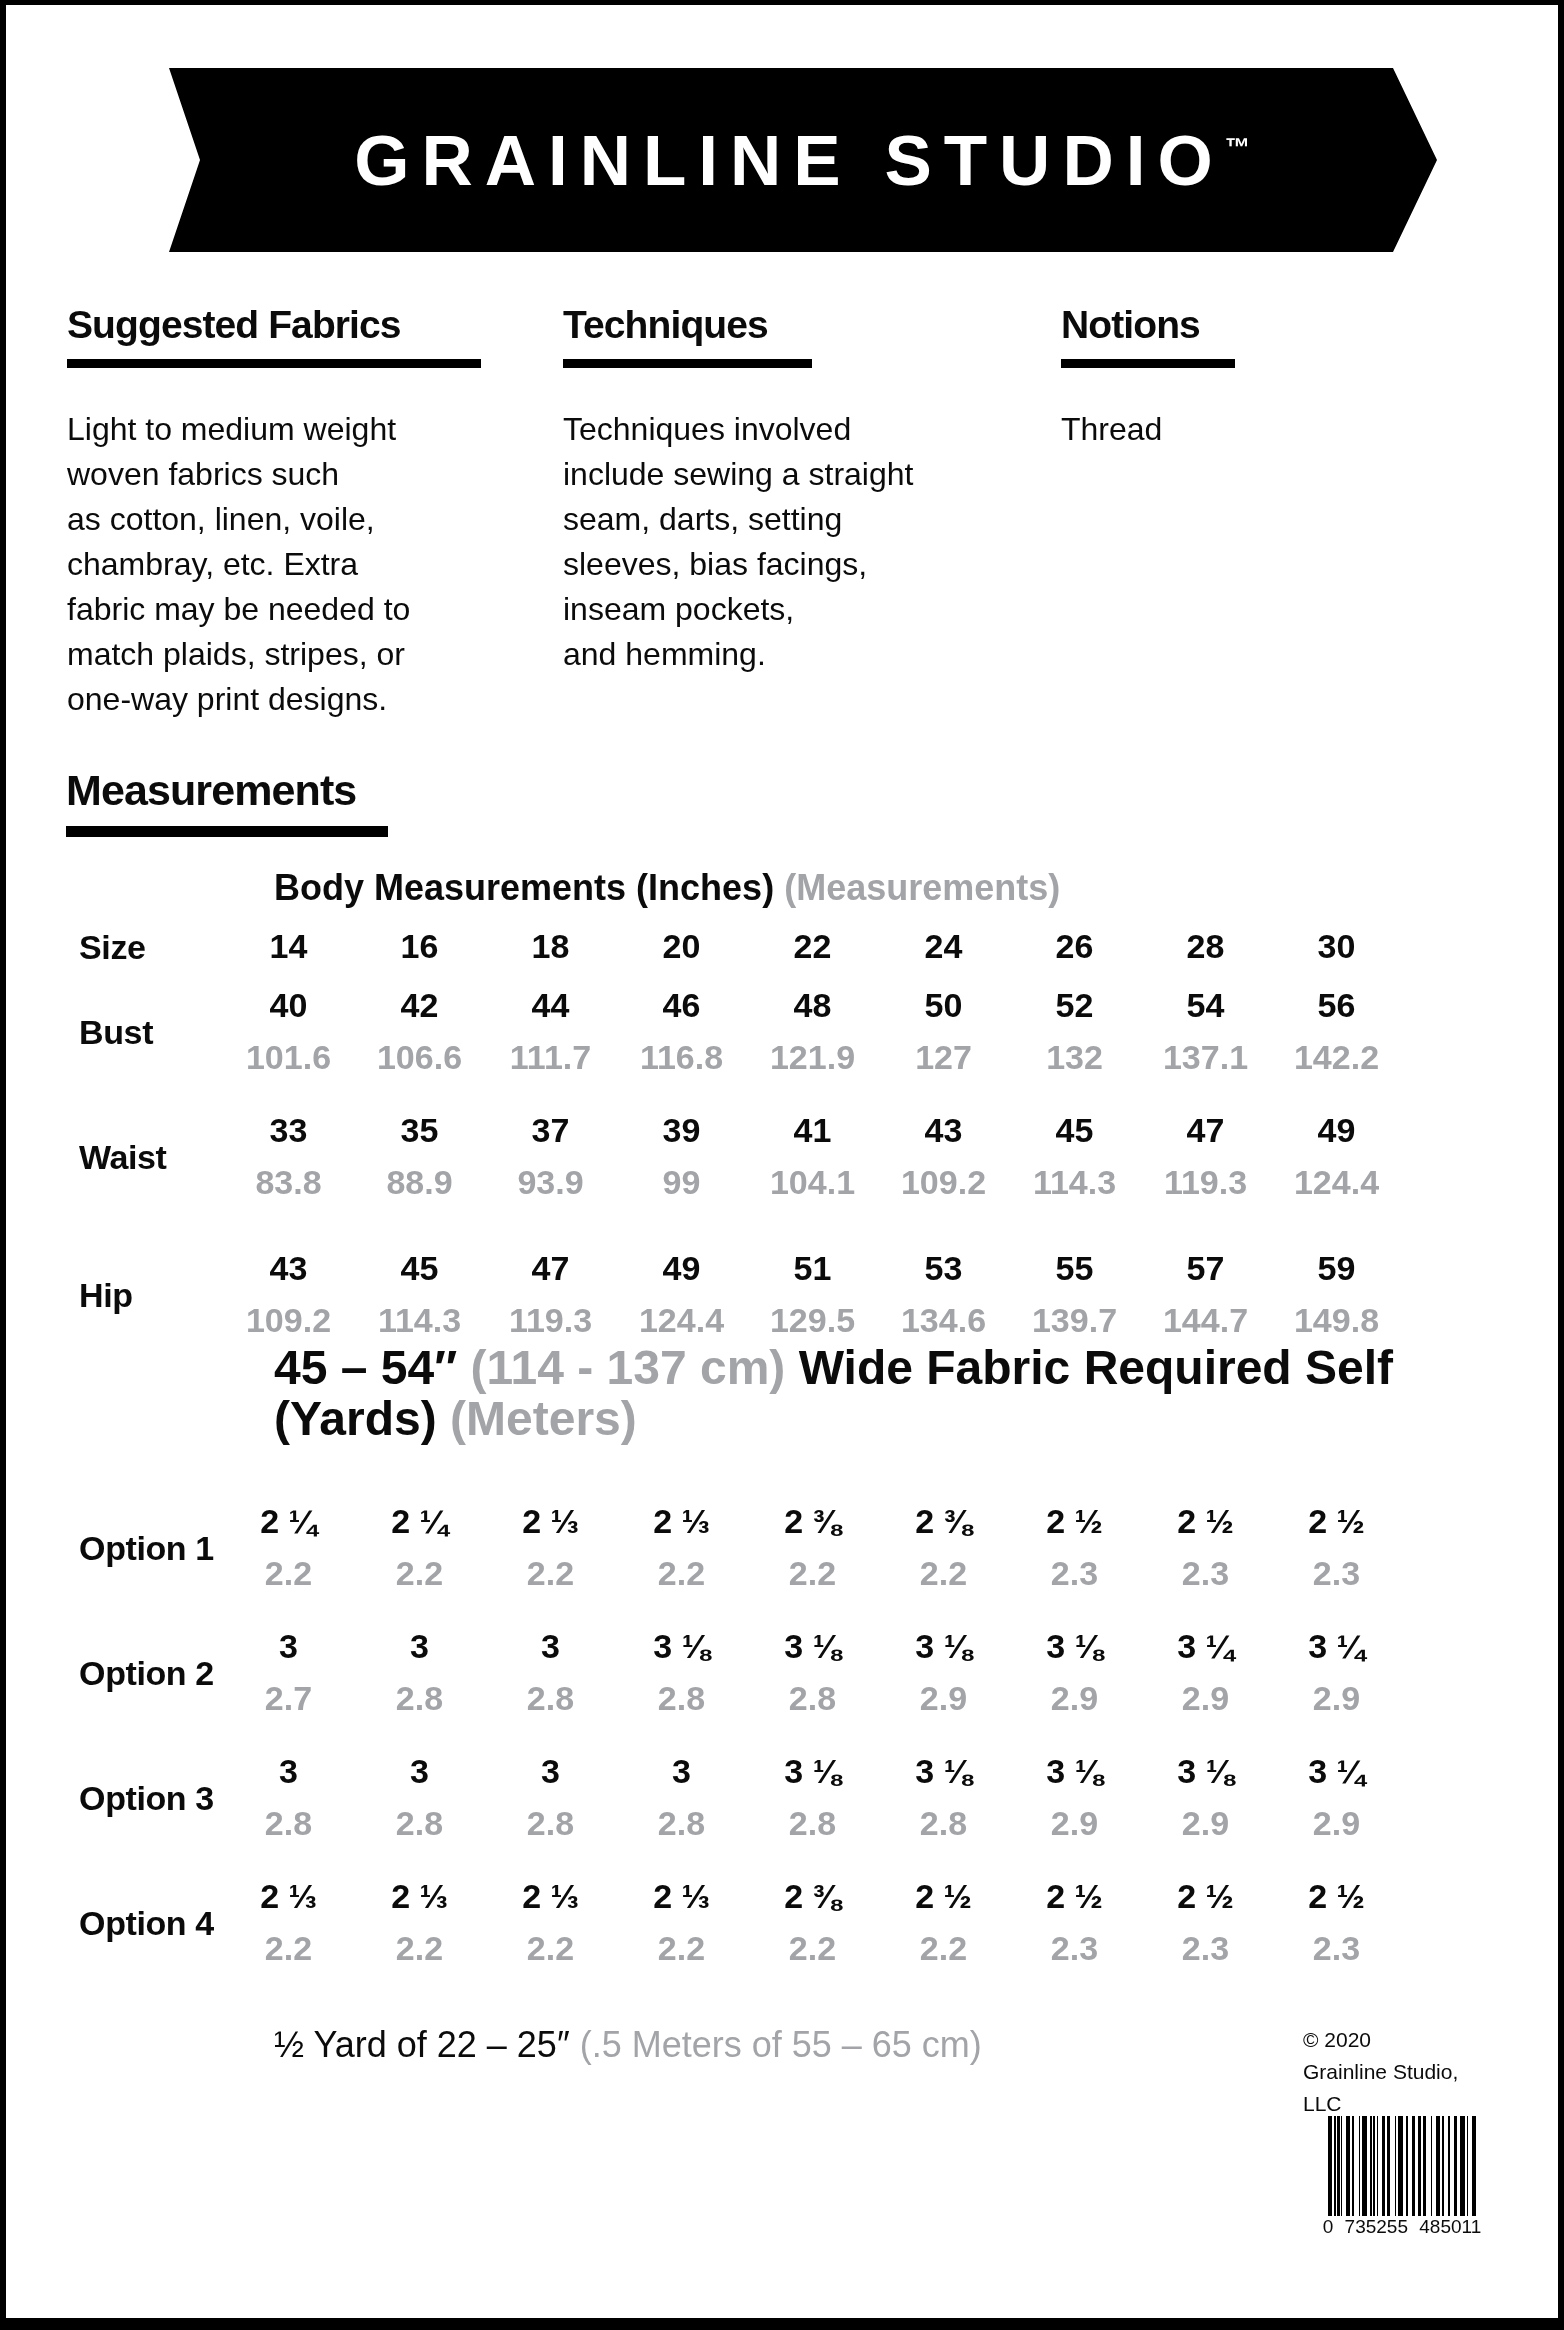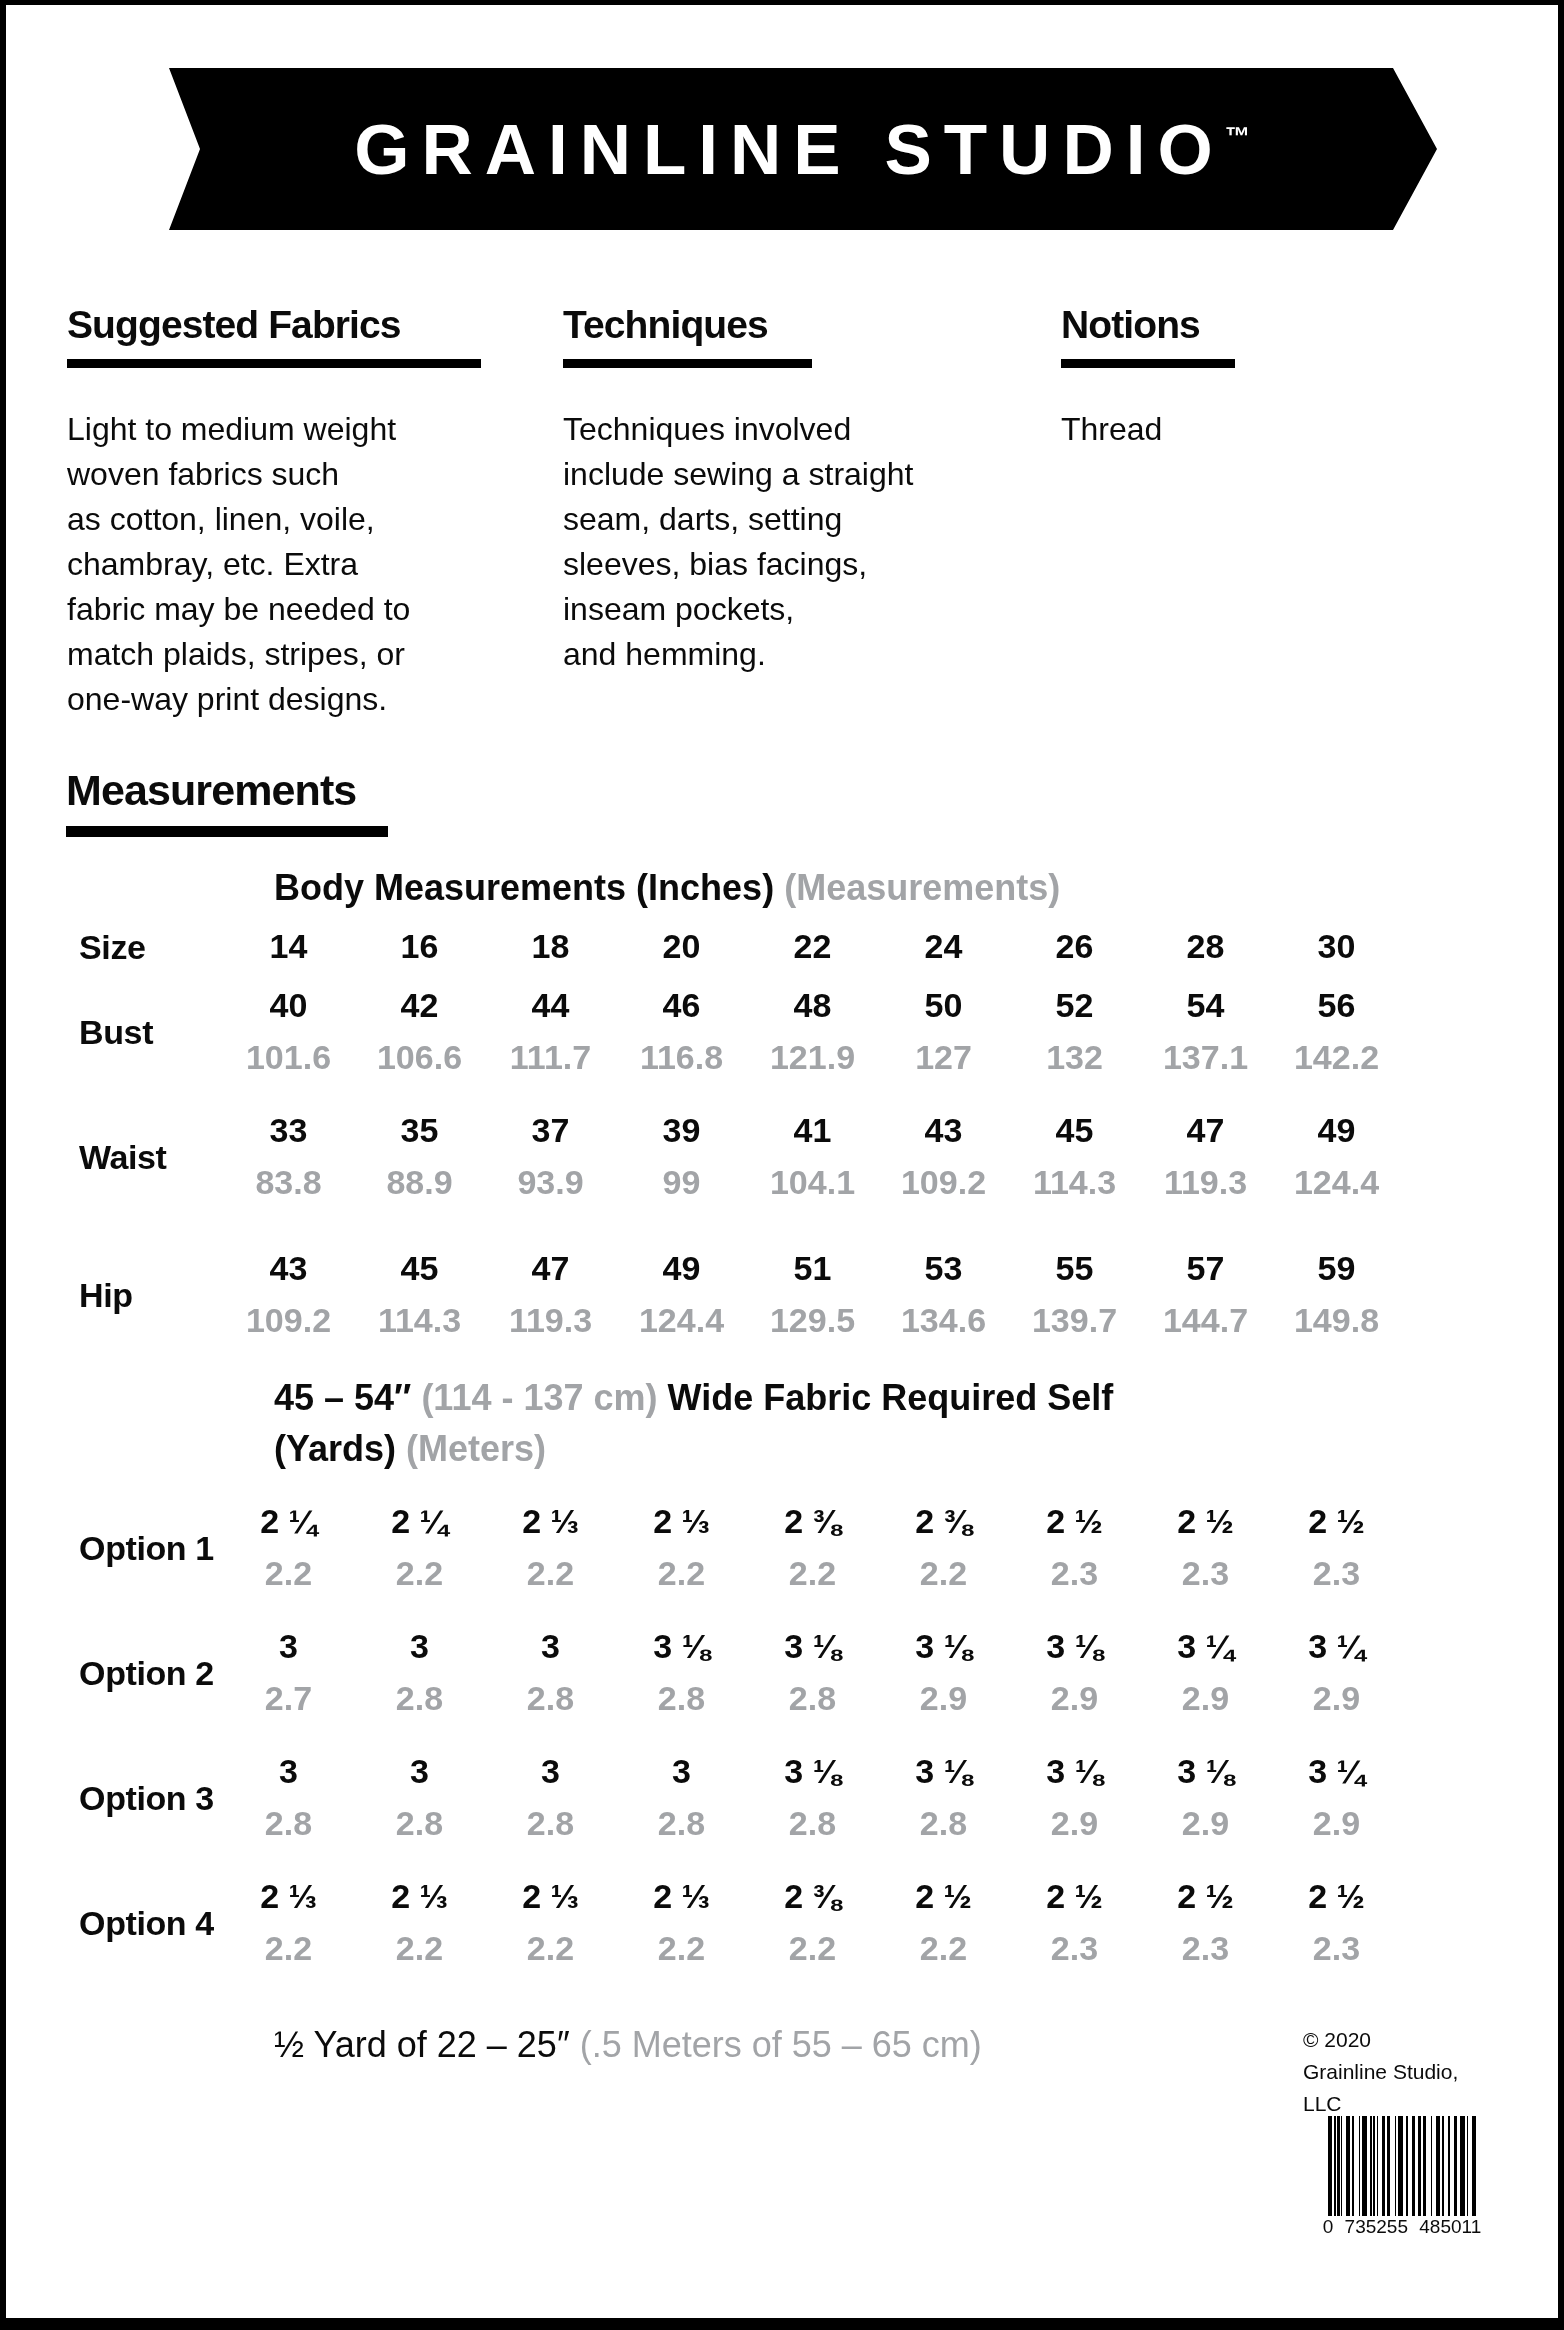--- a/index.html
+++ b/index.html
@@ -11,21 +11,21 @@
     border-top:5.1px solid #000;
     border-right:6.8px solid #000;
     border-bottom:12px solid #000;
     border-left:6.8px solid #000;
     font-family:"Liberation Sans","DejaVu Sans",sans-serif;
     color:#0b0b0b;
     overflow:hidden;
   }
   
   .banner{
-    position:absolute;left:163px;top:63px;width:1268px;height:162px;
+    position:absolute;left:163px;top:63px;width:1268px;height:184px;
     background:#000;
     clip-path:polygon(0% 0%, calc(100% - 44px) 0%, 100% 50%, calc(100% - 44px) 100%, 0% 100%, 31px 50%);
     display:flex;align-items:center;justify-content:center;
   }
   .banner .brand{
     color:#fff;font-weight:700;font-size:71px;letter-spacing:12px;
     white-space:nowrap;line-height:1;
   }
   .banner .tm{font-size:25.5px;vertical-align:29px;letter-spacing:1.7px;}
   
@@ -47,21 +47,21 @@
   .tbl-title{position:absolute;left:268px;top:861px;font-size:36px;font-weight:700;line-height:1.2;}
   .gray{color:#a2a4a7;}
   .t-row{position:absolute;left:68px;width:1329px;}
   .t-label{position:absolute;left:5.1px;top:50%;transform:translateY(-50%);
            font-size:34px;font-weight:700;letter-spacing:-0.4px;}
   .vals{display:grid;grid-template-columns:repeat(9,131px);margin-left:149px;}
   .vals span{text-align:center;font-size:34px;font-weight:700;line-height:41px;white-space:nowrap;}
   .vals.metric span{color:#a2a4a7;}
   .vals + .vals{margin-top:11px;}
   
-  .fab-title{position:absolute;left:268px;top:1367px;font-size:36px;font-weight:700;line-height:51px;}
+  .fab-title{position:absolute;left:268px;top:1337px;font-size:48px;font-weight:700;line-height:51px;}
   
   .interfacing{position:absolute;left:268px;top:2015px;font-size:36px;font-weight:400;line-height:49px;}
   .footnote{position:absolute;left:274px;top:2133px;font-size:31px;font-weight:700;letter-spacing:0px;}
   
   .copyright{position:absolute;left:1297px;top:2019px;font-size:21px;line-height:32px;font-weight:400;}
   .barcode{position:absolute;left:1315px;top:2111px;width:162px;height:134px;}
   .bars{
     position:absolute;left:6.8px;top:0;width:148px;height:100px;
     background:
       repeating-linear-gradient(90deg,#000 0 2.6px,rgba(0,0,0,0) 2.6px 6px,#000 6px 7.7px,rgba(0,0,0,0) 7.7px 12.8px,#000 12.8px 13.6px,rgba(0,0,0,0) 13.6px 18px),

